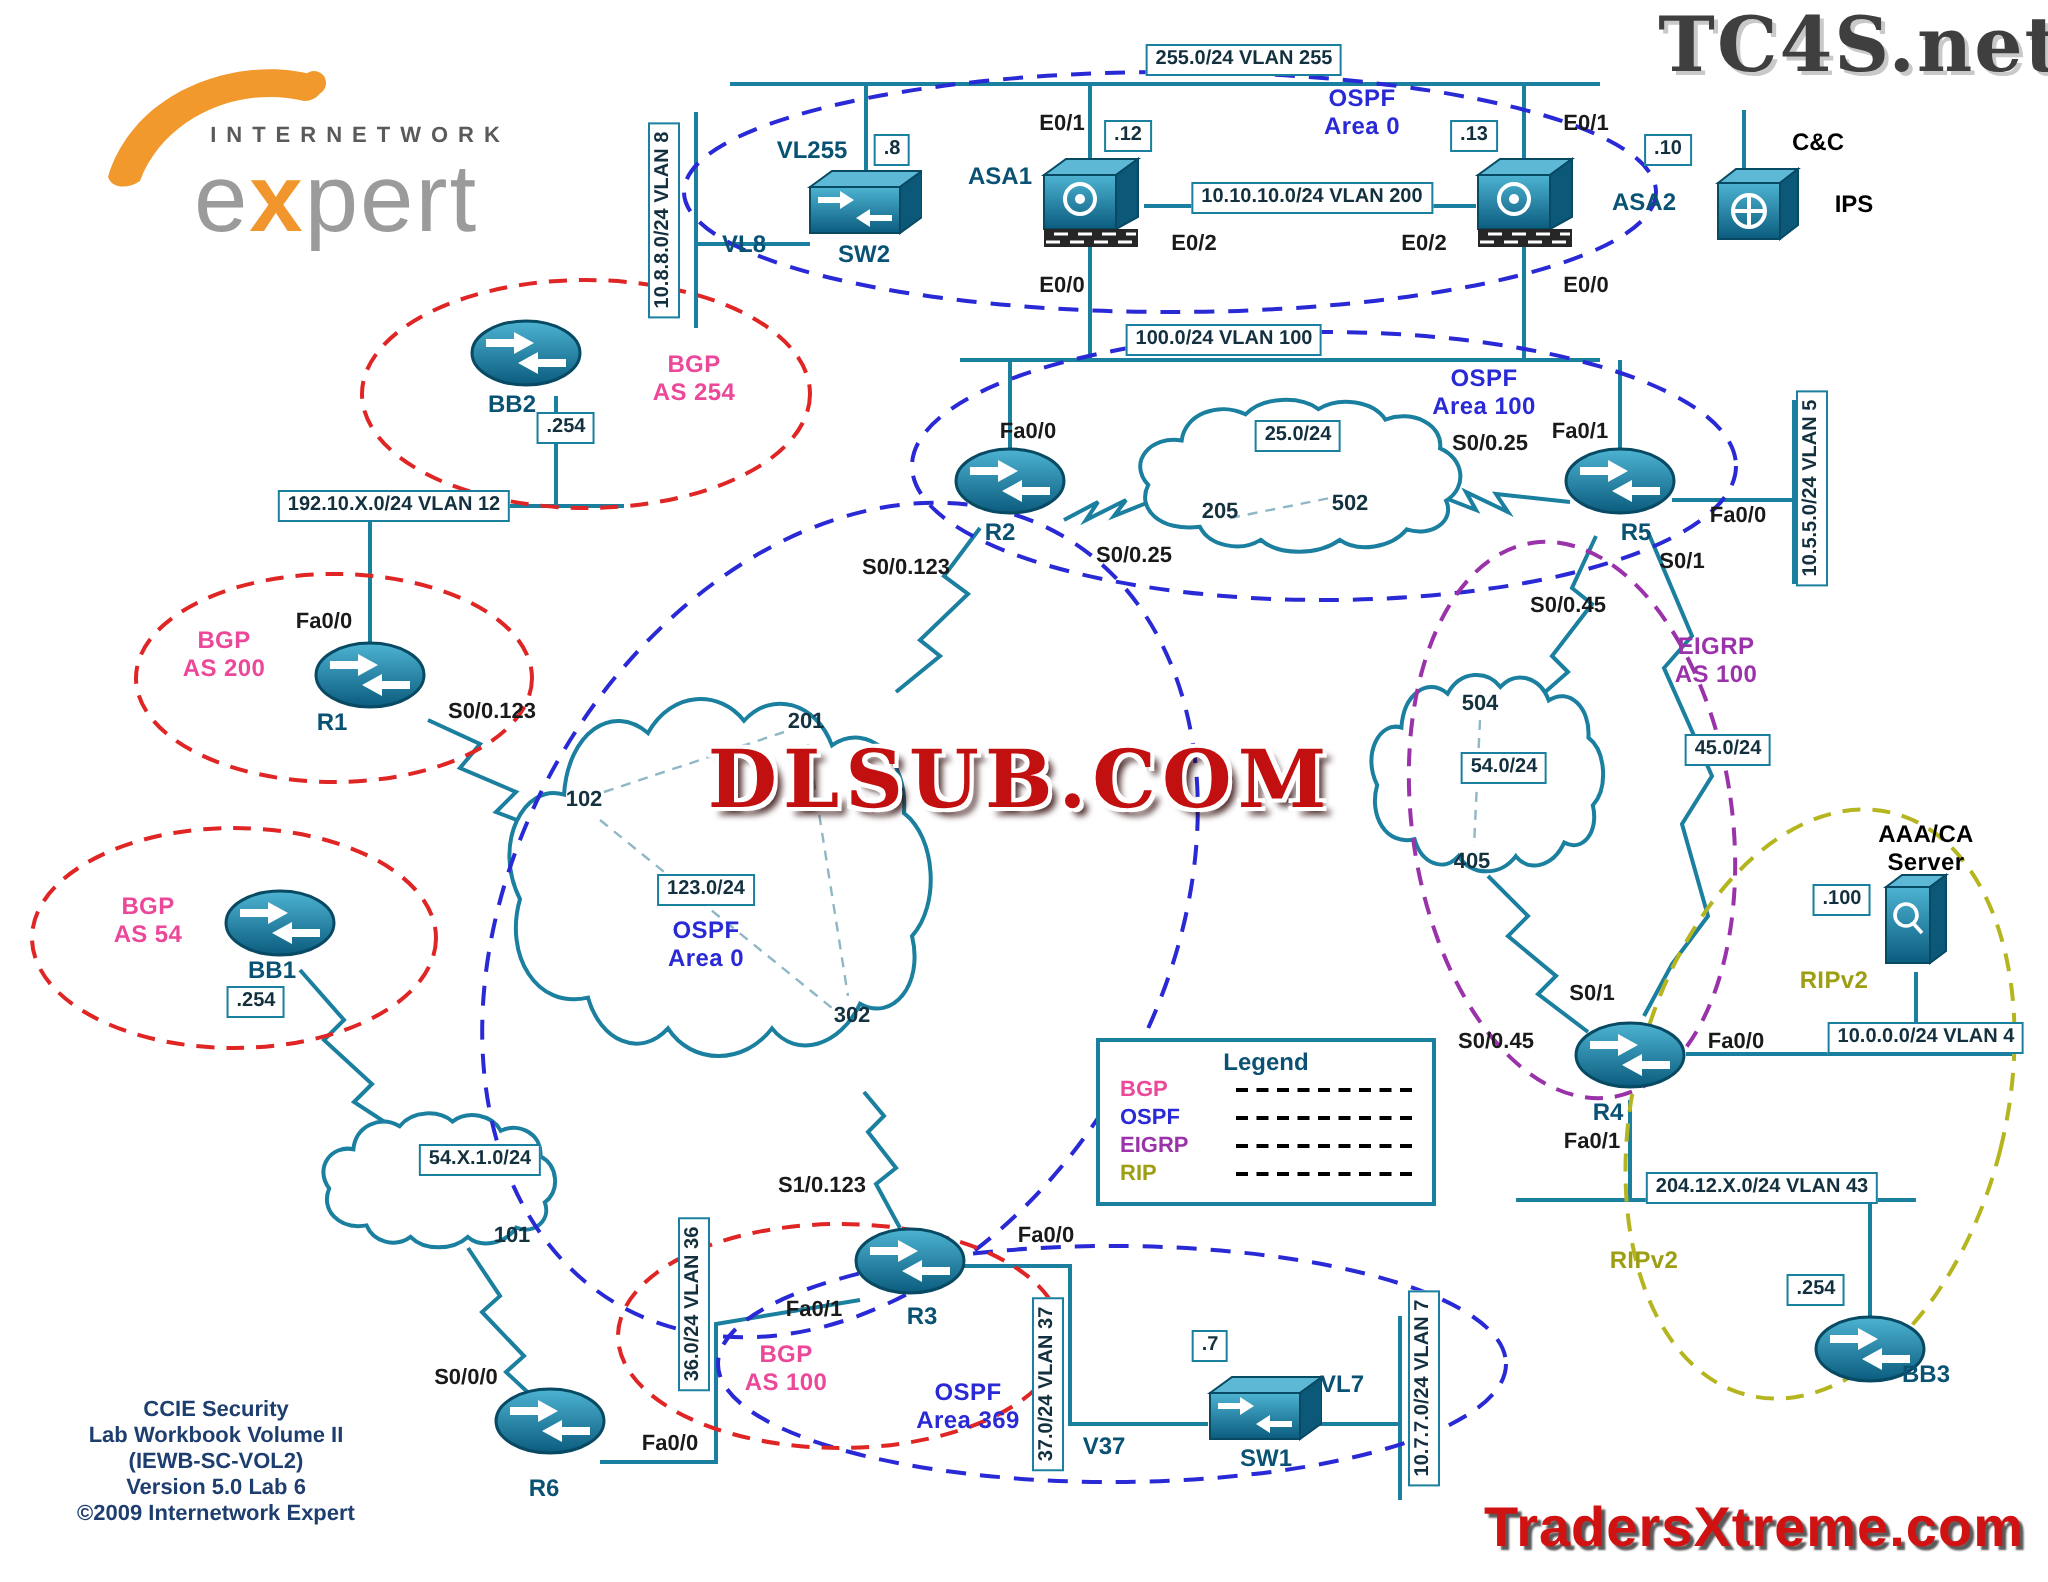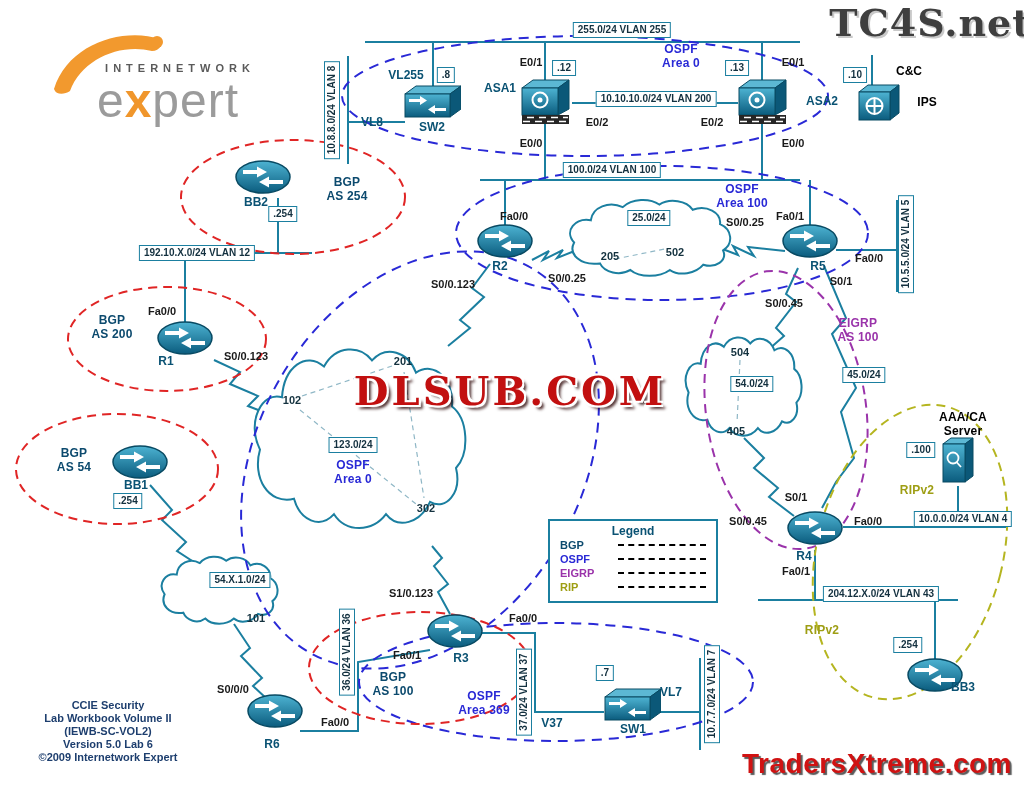--- a/index.html
+++ b/index.html
@@ -8,21 +8,21 @@
 #net{position:absolute;left:0;top:0}
 .abs{position:absolute;transform:translate(-50%,-50%);white-space:nowrap}
 .vert{transform:translate(-50%,-50%) rotate(-90deg)}
 .if{font-size:11px;font-weight:700;color:#1a1a1a}
 .dev{font-size:12px;font-weight:700;color:#0a5273}
 .dark{color:#000000}
 .box{font-size:10px;font-weight:700;color:#13303f;background:#fff;border:1px solid #1b7fa0;padding:1px 4px;line-height:12px;text-align:center}
 .num{font-size:11px;font-weight:700;color:#14323f}
 .proto{font-size:12px;font-weight:700;text-align:center;line-height:14px;letter-spacing:.2px}
 .proto span{display:block}
-.blue{color:#2929d6}.red{color:#0c4a6e}.purple{color:#9a33aa}.olive{color:#9e9e14}
+.blue{color:#2929d6}.red{color:#ec4899}.purple{color:#9a33aa}.olive{color:#9e9e14}
 .tc4s{font-family:"DejaVu Serif","Liberation Serif",serif;font-size:38px;font-weight:800;color:#3f3f3f;letter-spacing:1px;text-shadow:2px 2px 0 #c9c9c9}
 .traders{font-size:28px;font-weight:800;color:#d01212;letter-spacing:.5px;text-shadow:2px 2px 1px #5a5a5a}
 .dlsub{font-family:"DejaVu Serif","Liberation Serif",serif;font-size:40px;font-weight:800;color:#c21010;letter-spacing:3px;
  text-shadow:-2px -2px 0 #fff,2px -2px 0 #fff,-2px 2px 0 #fff,2px 2px 0 #fff,4px 4px 3px rgba(40,0,0,.8)}
 .logo-top{font-size:11px;font-weight:700;color:#5a5a5a;letter-spacing:5px}
 .logo-main{font-size:48px;color:#9b9b9b;letter-spacing:1px}
 .logo-main .ox{color:#f0962c;font-weight:700}
 .legend{position:absolute;left:548px;top:519px;width:170px;height:84px;border:2px solid #1b7fa0;background:#fff}
 .legend .t{text-align:center;font-size:12px;font-weight:700;color:#0a5273;margin-top:3px}
 .legend .row{display:flex;align-items:center;justify-content:space-between;padding:0 10px;height:14px}
@@ -244,21 +244,21 @@
   <div class="abs dev" style="left:500px;top:88px">ASA1</div>
   <div class="abs box" style="left:656px;top:99px">10.10.10.0/24 VLAN 200</div>
   <div class="abs dev" style="left:822px;top:101px">ASA2</div>
   <div class="abs if" style="left:597px;top:122px">E0/2</div>
   <div class="abs if" style="left:712px;top:122px">E0/2</div>
   <div class="abs if" style="left:531px;top:143px">E0/0</div>
   <div class="abs if" style="left:793px;top:143px">E0/0</div>
   <div class="abs dev" style="left:432px;top:127px">SW2</div>
   <div class="abs dev" style="left:372px;top:122px">VL8</div>
   <div class="abs box vert" style="left:332px;top:110px">10.8.8.0/24 VLAN 8</div>
-  <div class="abs box" style="left:855px;top:75px">.10</div>
+  <div class="abs box" style="left:834px;top:75px">.10</div>
   <div class="abs dev dark" style="left:909px;top:71px">C&amp;C</div>
   <div class="abs dev dark" style="left:927px;top:102px">IPS</div>
 
   <div class="abs box" style="left:612px;top:170px">100.0/24 VLAN 100</div>
   <div class="abs proto blue" style="left:742px;top:196px">
       <span>OSPF</span>
       <span>Area 100</span>
     </div>
   <div class="abs if" style="left:514px;top:216px">Fa0/0</div>
   <div class="abs dev" style="left:500px;top:266px">R2</div>

